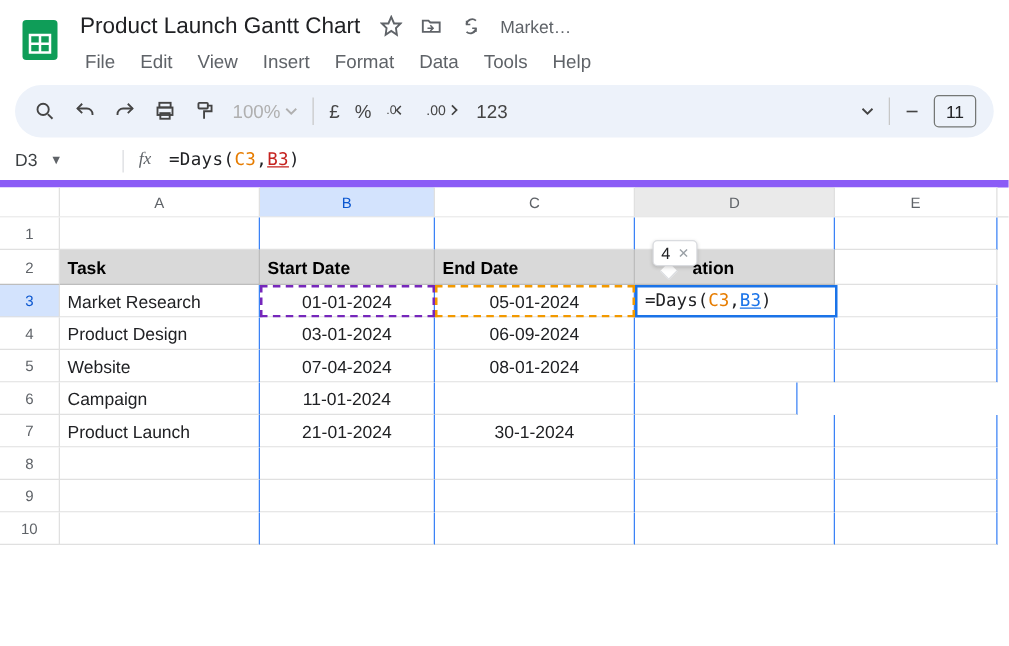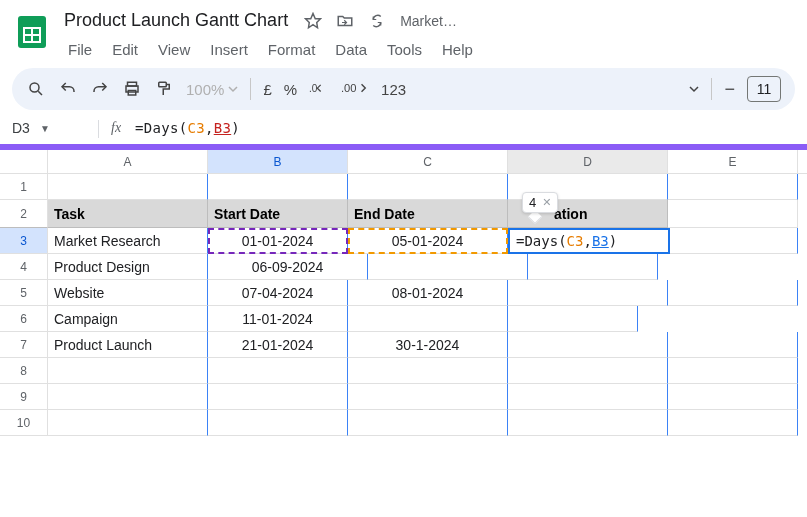--- a/index.html
+++ b/index.html
@@ -218,20 +218,21 @@
       <div class="cell wA">Market Research</div>
       <div class="cell wB center dash-purple">01-01-2024</div>
       <div class="cell wC center dash-orange">05-01-2024</div>
       <div class="cell wD"></div>
       <div class="cell wE"></div>
     </div>
 
     <div class="row">
         <div class="rh">4</div>
         <div class="cell wA">Product Design</div>
+        <div class="cell wB center">03-01-2024</div>
         <div class="cell wC center">06-09-2024</div>
         <div class="cell wD"></div>
         <div class="cell wE"></div>
       </div>
     <div class="row">
         <div class="rh">5</div>
         <div class="cell wA">Website</div>
         <div class="cell wB center">07-04-2024</div>
         <div class="cell wC center">08-01-2024</div>
         <div class="cell wD"></div>

